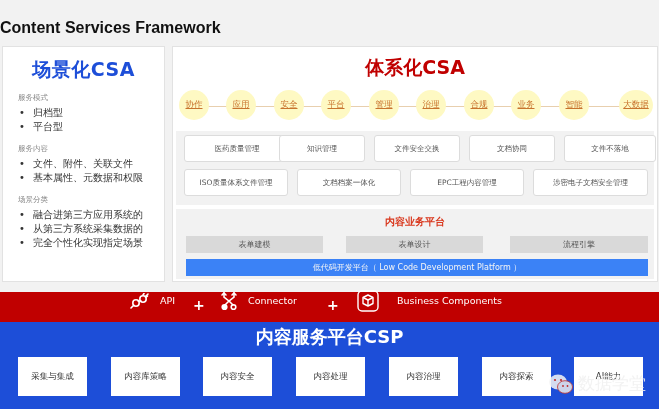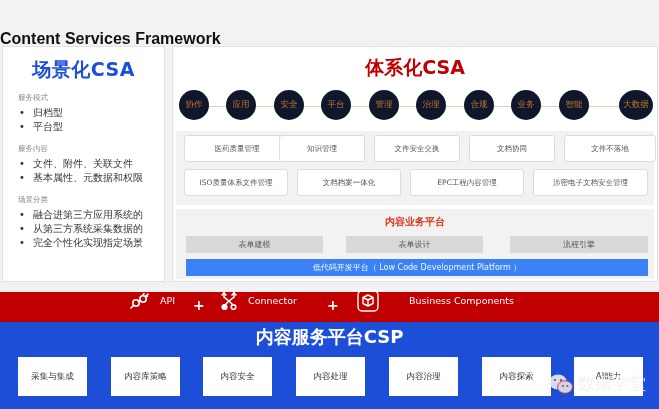--- a/index.html
+++ b/index.html
@@ -1,36 +1,36 @@
 <!DOCTYPE html>
 <html><head>
   <meta charset="utf-8">
   <style>
     * { box-sizing: border-box; margin: 0; padding: 0; }
     html, body { width: 659px; height: 409px; overflow: hidden; background: #f2f2f2; }
     body { font-family: "DejaVu Sans", "Liberation Sans", sans-serif; position: relative; }
 
-    .title-bar { position: absolute; left: 0; top: 16px; width: 659px; height: 44px; background: #f2f2f2; }
+    .title-bar { position: absolute; left: 0; top: 5px; width: 659px; height: 44px; background: #f2f2f2; }
     .title-bar .title { position: absolute; left: 0; top: 14px; font-family: "Liberation Sans", sans-serif; font-weight: bold; font-size: 16px; color: #111; }
 
     
     .left-panel { position: absolute; left: 2px; top: 46px; width: 163px; height: 236px; background: #fff; border: 1px solid #e2e2e2; }
     .left-panel .panel-title { text-align: center; margin-top: 10px; font-size: 19px; font-weight: bold; color: #1d4ed8; letter-spacing: 0.5px; }
     .left-panel .sec-label { font-size: 7.5px; color: #888; margin: 10px 0 0 15px; }
     .left-panel ul { list-style: none; margin: 3px 0 0 16px; }
     .left-panel li { font-size: 10px; color: #333; line-height: 14px; position: relative; padding-left: 14px; white-space: nowrap; }
     .left-panel li::before { content: "•"; position: absolute; left: 0; top: 0; color: #333; }
 
     
     .right-panel { position: absolute; left: 172px; top: 46px; width: 486px; height: 236px; background: #fff; border: 1px solid #e2e2e2; }
     .right-panel .panel-title { position: absolute; left: 0; right: 0; top: 8px; text-align: center; font-size: 19px; font-weight: bold; color: #c00000; }
 
     .chain { position: absolute; left: 6px; top: 43px; width: 474px; height: 32px; }
     .chain .line { position: absolute; left: 16px; right: 16px; top: 16px; height: 1px; background: #e8cfae; }
-    .chain .node { position: absolute; top: 0; width: 30px; height: 30px; border-radius: 50%; background: #0f172a; color: #c8742e; font-size: 8.5px; display: flex; align-items: center; justify-content: center; white-space: nowrap; }
+    .chain .node { position: absolute; top: 0; width: 30px; height: 30px; border-radius: 50%; background: #fef9c3; color: #c8742e; font-size: 8.5px; display: flex; align-items: center; justify-content: center; white-space: nowrap; text-decoration: underline; }
 
     .grid-area { position: absolute; left: 3px; top: 84px; width: 478px; height: 74px; background: #f2f2f2; }
     .tile { position: absolute; height: 27px; background: #fff; border: 1px solid #dcdcdc; border-radius: 3px; font-size: 7.5px; color: #555; display: flex; align-items: center; justify-content: center; white-space: nowrap; }
 
     .biz-area { position: absolute; left: 3px; top: 162px; width: 478px; height: 70px; background: #f2f2f2; }
     .biz-area .biz-title { position: absolute; left: 0; right: 0; top: 6px; text-align: center; font-size: 10px; font-weight: bold; color: #d9381e; }
     .biz-cell { position: absolute; top: 27px; height: 17px; background: #d9d9d9; font-size: 8px; color: #555; display: flex; align-items: center; justify-content: center; }
     .lowcode { position: absolute; left: 10px; top: 50px; width: 462px; height: 17px; background: #3b82f6; font-size: 8px; color: #f5f5f5; display: flex; align-items: center; justify-content: center; white-space: nowrap; }
 
     
@@ -142,21 +142,21 @@
     <span>Connector</span>
   </div>
   <div class="plus" style="left:327px">+</div>
   <div class="int-item" style="left:357px">
     <svg width="22" height="22" viewBox="0 0 22 22" fill="none" stroke="#fff" stroke-width="1.4" stroke-linejoin="round">
       <rect x="1" y="1" width="20" height="20" rx="4"></rect>
       <path d="M11 5 L16 7.5 L16 13.5 L11 16 L6 13.5 L6 7.5 Z"></path>
       <path d="M6 7.5 L11 10 L16 7.5"></path>
       <path d="M11 10 L11 16"></path>
     </svg>
-    <span style="margin-left:20px">Business  Components</span>
+    <span style="margin-left:8px">Business  Components</span>
   </div>
 </div>
 
 <div class="csp">
   <div class="csp-title">内容服务平台CSP</div>
   <div class="csp-box" style="left:18px">采集与集成</div>
   <div class="csp-box" style="left:111px">内容库策略</div>
   <div class="csp-box" style="left:203px">内容安全</div>
   <div class="csp-box" style="left:296px">内容处理</div>
   <div class="csp-box" style="left:389px">内容治理</div>

